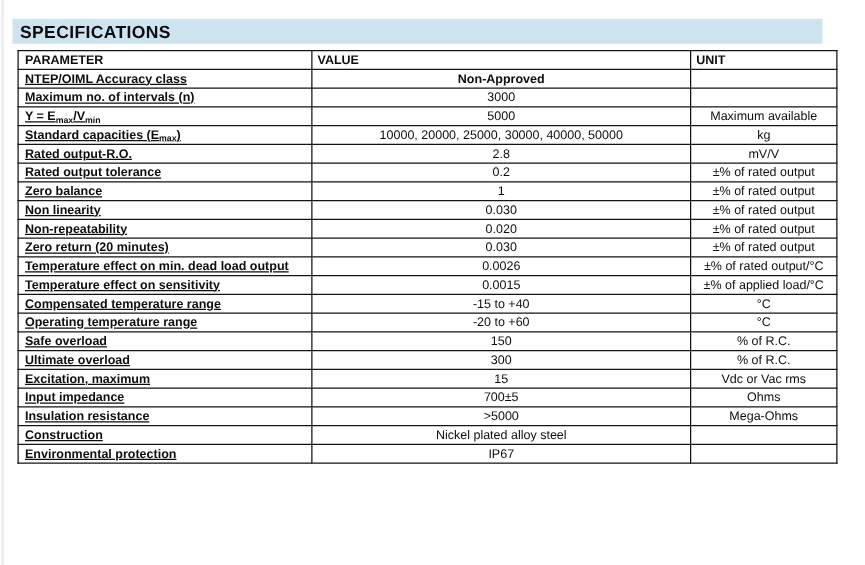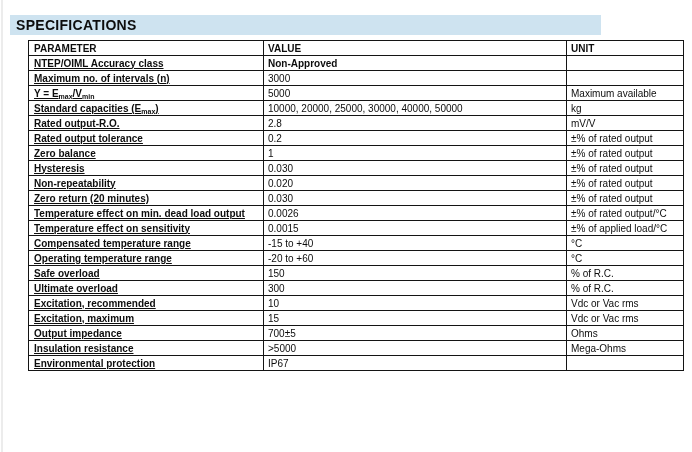--- a/index.html
+++ b/index.html
@@ -14,48 +14,48 @@
     position:relative;
     font-family:"Liberation Sans", sans-serif;
     color:var(--text);
     overflow:hidden;
   }
   .scan-edge{
     position:absolute;left:1px;top:0;bottom:0;width:2px;
     background:#ececec;
   }
   .title-bar{
-    position:absolute;left:10px;top:15px;width:591px;height:20px;
+    position:absolute;left:10px;top:15px;width:648px;height:20px;
     background:var(--header-bg);
     display:flex;align-items:center;
   }
   .title-bar .title{
     font-weight:bold;font-size:14px;letter-spacing:0.3px;
     padding-left:6px;color:var(--text);
   }
   table.spec-table{
-    position:absolute;left:28px;top:40px;width:655px;
+    position:absolute;left:14px;top:40px;width:655px;
     border-collapse:collapse;table-layout:fixed;
   }
   col.c1{width:235px;}
   col.c2{width:303px;}
   col.c3{width:117px;}
   th,td{
     border:1px solid var(--border);
     height:14px;
     padding:0 4px;
     font-size:10px;
     line-height:13px;
     white-space:nowrap;
     overflow:hidden;
   }
   th{font-weight:bold;text-align:left;}
   th.left{text-align:left;padding-left:5px;}
   td.param{font-weight:bold;text-align:left;padding-left:5px;text-decoration:underline;}
-  td.value,td.unit{font-weight:normal;}
+  td.value,td.unit{text-align:center;font-weight:normal;}
   td.bold{font-weight:bold;}
   sub{font-size:7px;line-height:0;vertical-align:-2px;}
 </style>
 </head>
 <body>
 
 <div class="scan-edge"></div>
 
 <div class="title-bar">
   <span class="title">SPECIFICATIONS</span>
@@ -104,21 +104,21 @@
         <td class="param">Rated output tolerance</td>
         <td class="value">0.2</td>
         <td class="unit">±% of rated output</td>
       </tr>
       <tr>
         <td class="param">Zero balance</td>
         <td class="value">1</td>
         <td class="unit">±% of rated output</td>
       </tr>
       <tr>
-        <td class="param">Hysteresis</td>
+        <td class="param">Non linearity</td>
         <td class="value">0.030</td>
         <td class="unit">±% of rated output</td>
       </tr>
       <tr>
         <td class="param">Non-repeatability</td>
         <td class="value">0.020</td>
         <td class="unit">±% of rated output</td>
       </tr>
       <tr>
         <td class="param">Zero return (20 minutes)</td>
@@ -149,38 +149,38 @@
         <td class="param">Safe overload</td>
         <td class="value">150</td>
         <td class="unit">% of R.C.</td>
       </tr>
       <tr>
         <td class="param">Ultimate overload</td>
         <td class="value">300</td>
         <td class="unit">% of R.C.</td>
       </tr>
       <tr>
-        <td class="param">Excitation, recommended</td>
-        <td class="value">10</td>
-        <td class="unit">Vdc or Vac rms</td>
-      </tr>
-      <tr>
         <td class="param">Excitation, maximum</td>
         <td class="value">15</td>
         <td class="unit">Vdc or Vac rms</td>
       </tr>
       <tr>
-        <td class="param">Output impedance</td>
+        <td class="param">Input impedance</td>
         <td class="value">700±5</td>
         <td class="unit">Ohms</td>
       </tr>
       <tr>
         <td class="param">Insulation resistance</td>
         <td class="value">&gt;5000</td>
         <td class="unit">Mega-Ohms</td>
+      </tr>
+      <tr>
+        <td class="param">Construction</td>
+        <td class="value">Nickel plated alloy steel</td>
+        <td class="unit"></td>
       </tr>
       <tr>
         <td class="param">Environmental protection</td>
         <td class="value">IP67</td>
         <td class="unit"></td>
       </tr>
     </tbody>
 </table>
 
 </body></html>

